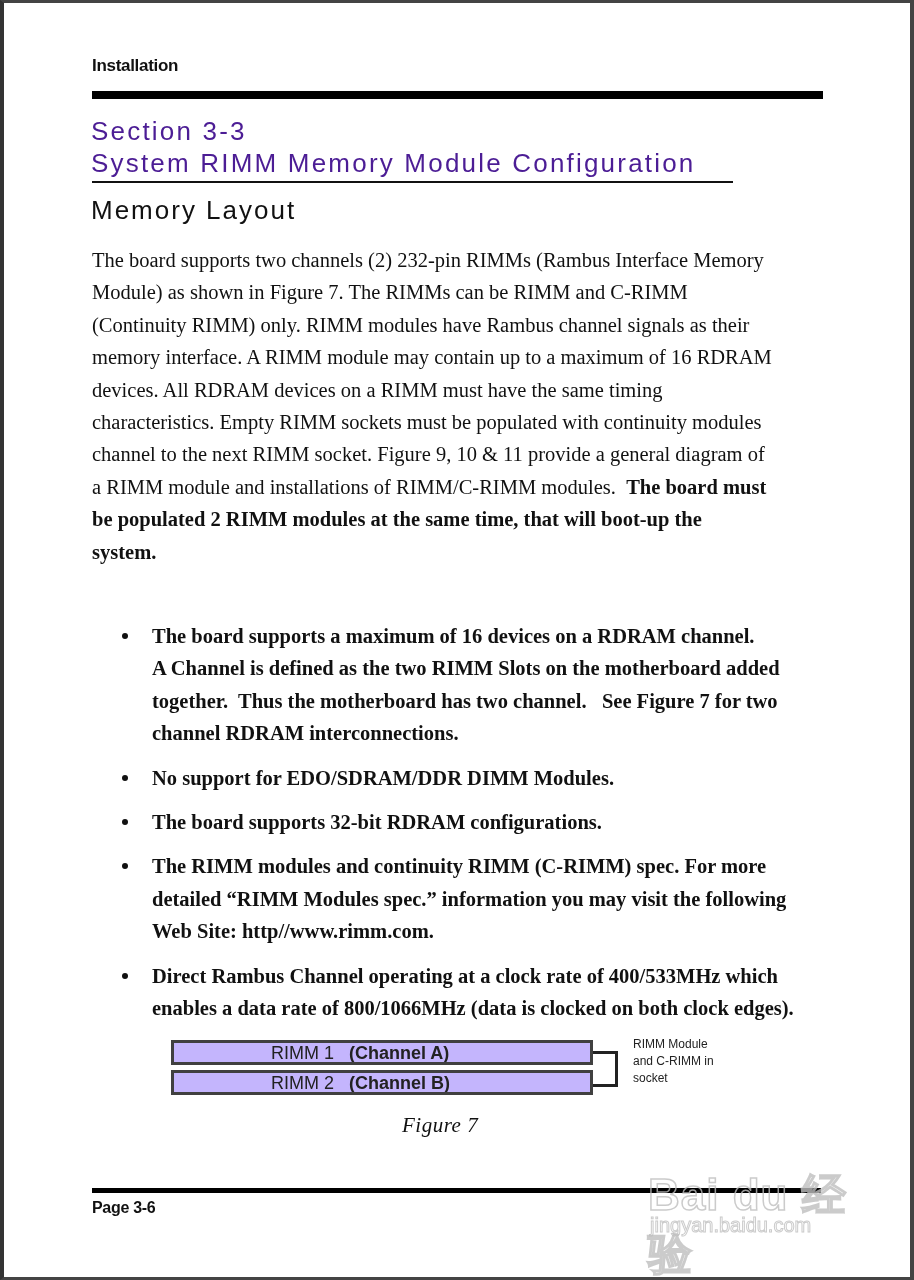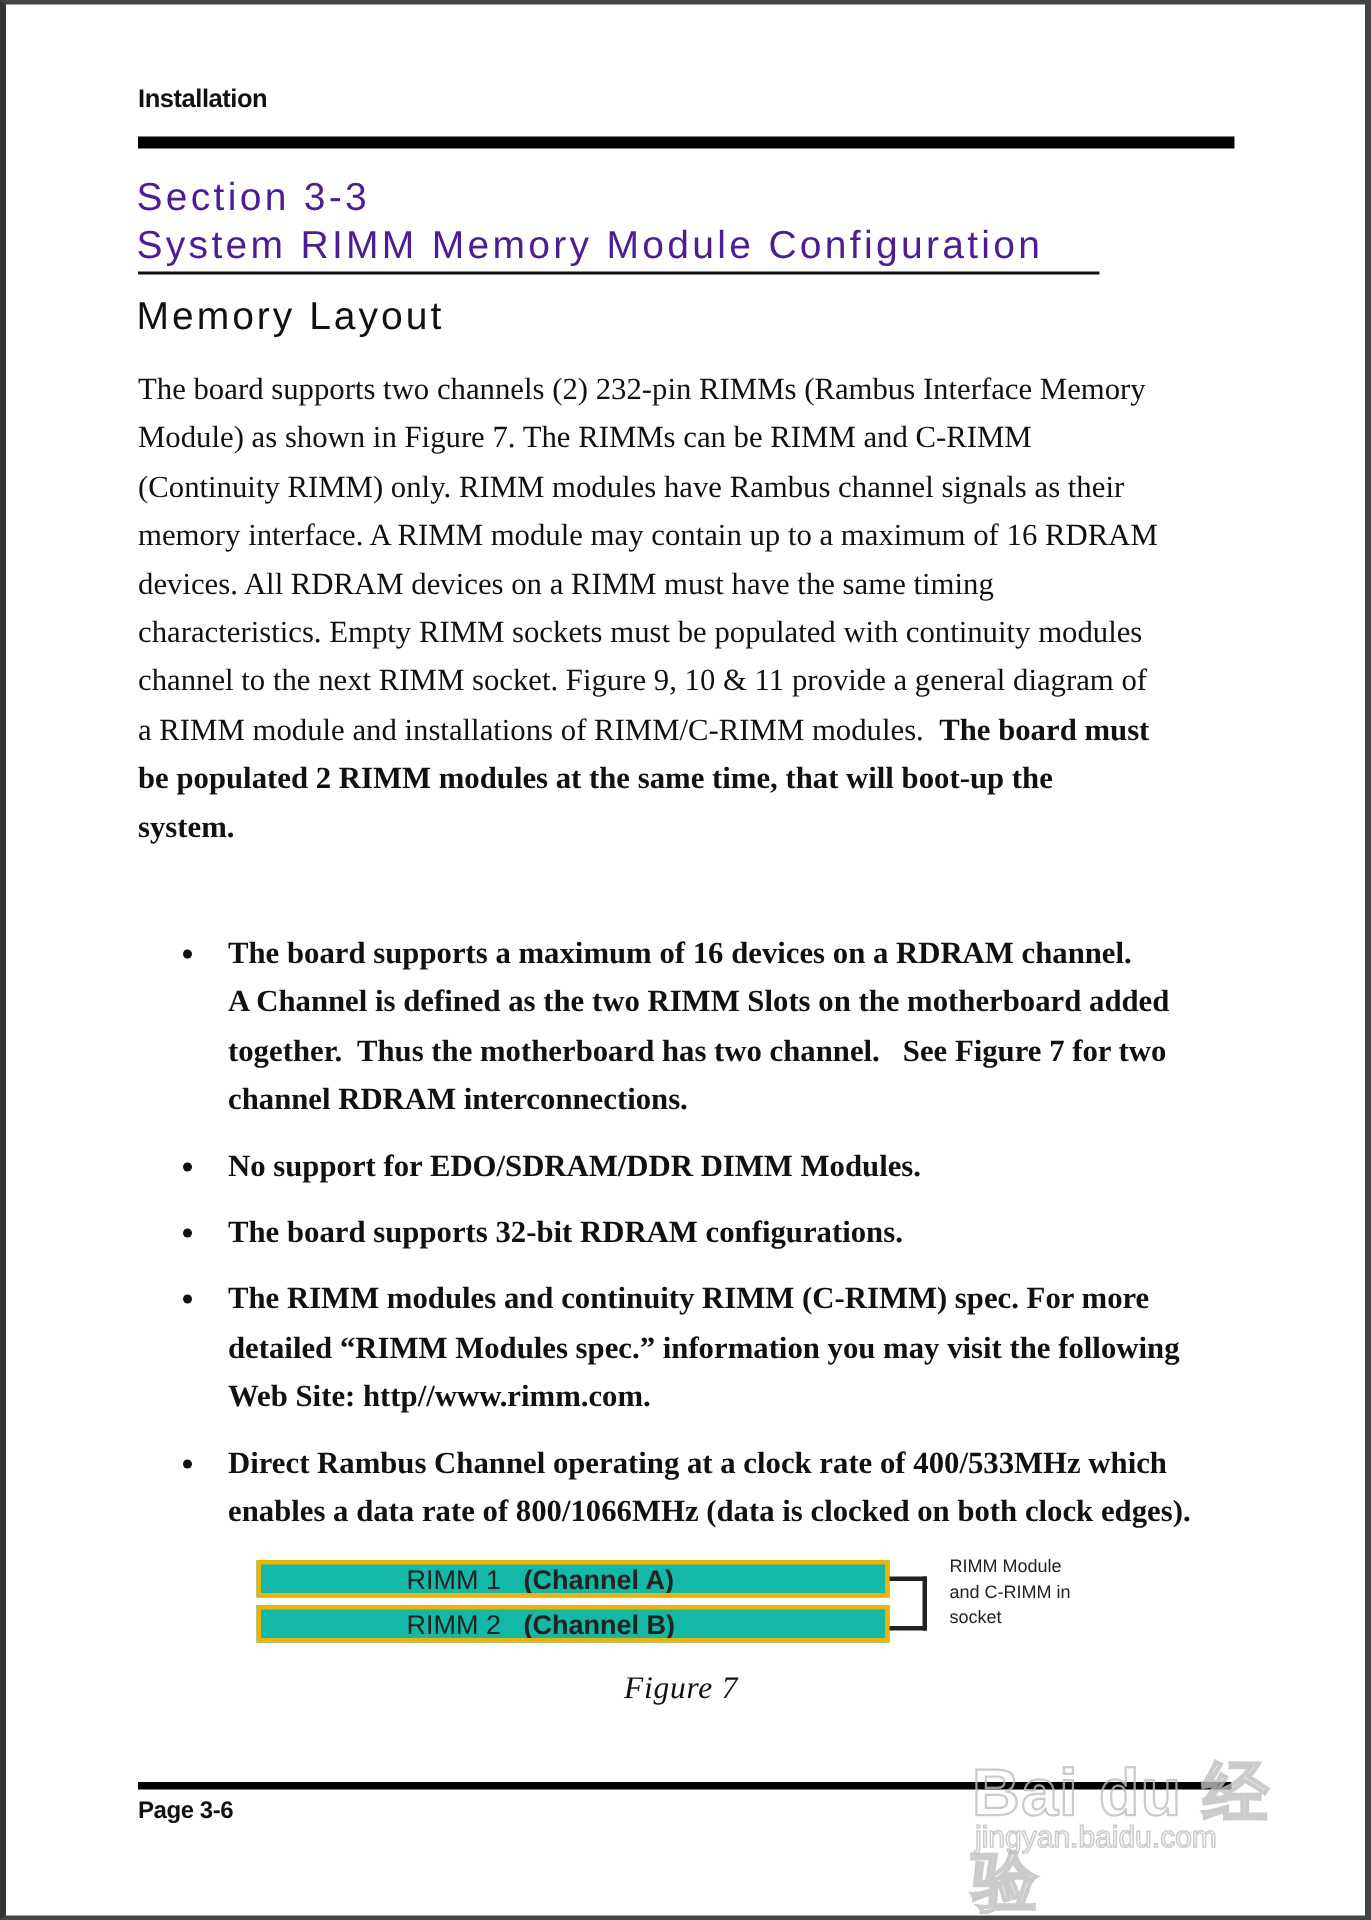--- a/index.html
+++ b/index.html
@@ -13,29 +13,29 @@
   .sec2 { top:148px; }
   .sec-rule { position:absolute; left:92px; top:181px; width:641px; height:2px; background:#111; }
   .sub { position:absolute; left:91px; top:195px; font-family:"Liberation Sans", sans-serif; font-size:26px; letter-spacing:2px; }
   .para { position:absolute; left:92px; top:244px; width:740px; font-size:20.5px; line-height:32.4px; }
   .para b { font-weight:bold; }
   .line { display:block; white-space:nowrap; }
   .bullets { position:absolute; left:92px; top:620px; width:740px; font-size:20.5px; line-height:32.4px; }
   .bullet { position:relative; padding-left:60px; margin-bottom:12px;font-weight:bold; }
   .bullet .dot { position:absolute; left:30px; top:13px; width:6px; height:6px; border-radius:50%; background:#111; }
   .fig { position:absolute; left:171px; top:1040px; }
-  .slot { position:absolute; left:0; width:416px; height:19px; border:3px solid #eab308; background:#14b8a6;
+  .slot { position:absolute; left:0; width:416px; height:19px; border:3px solid #404040; background:#c4b5fd;
           font-family:"Liberation Sans", sans-serif; font-size:18px; line-height:20px; text-align:left; color:#222; white-space:nowrap; overflow:hidden; }
   .slot .t { position:absolute; left:97px; top:0; }
   .slot b { font-weight:bold; }
   .slot1 { top:0; }
   .slot2 { top:30px; }
   .brk { position:absolute; left:422px; top:11px; width:22px; height:30px; border:3px solid #222; border-left:none; }
   .fig-note { position:absolute; left:462px; top:-4px; font-family:"Liberation Sans", sans-serif; font-size:12px; line-height:17px; color:#222; width:140px; }
-  .caption { position:absolute; left:416px; top:1113px; font-style:italic; font-size:21px; letter-spacing:0.5px; }
+  .caption { position:absolute; left:402px; top:1113px; font-style:italic; font-size:21px; letter-spacing:0.5px; }
   .ftr-rule { position:absolute; left:92px; top:1188px; width:729px; height:5px; background:#000; }
   .ftr { position:absolute; left:92px; top:1199px; font-family:"Liberation Sans", sans-serif; font-weight:bold; font-size:16px; letter-spacing:-0.3px; }
   .wm { position:absolute; left:648px; top:1140px; width:220px; height:110px; color:rgba(200,200,200,0.55); font-family:"Liberation Sans", sans-serif; pointer-events:none; }
   .wm .brand { position:absolute; left:0; top:26px; font-size:44px; font-weight:bold; letter-spacing:1px; color:transparent; -webkit-text-stroke:1.5px rgba(190,190,190,0.8); }
   .wm .url { position:absolute; left:2px; top:74px; font-size:20px; color:transparent; -webkit-text-stroke:1px rgba(190,190,190,0.8); }
 </style>
 </head>
 <body>
 
 <div class="frame"></div>

